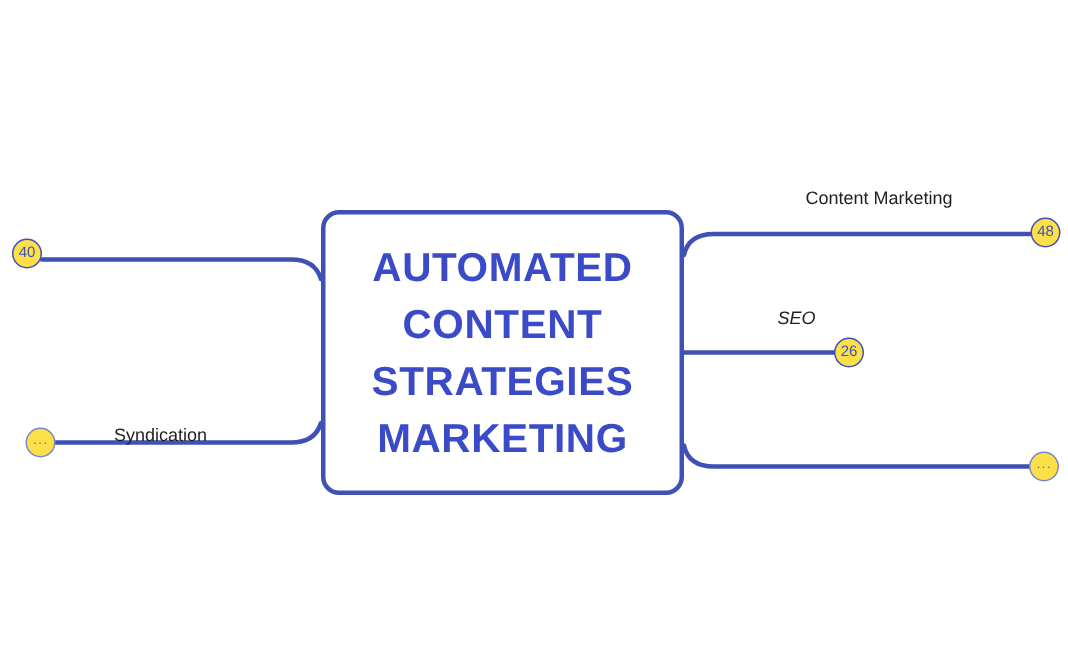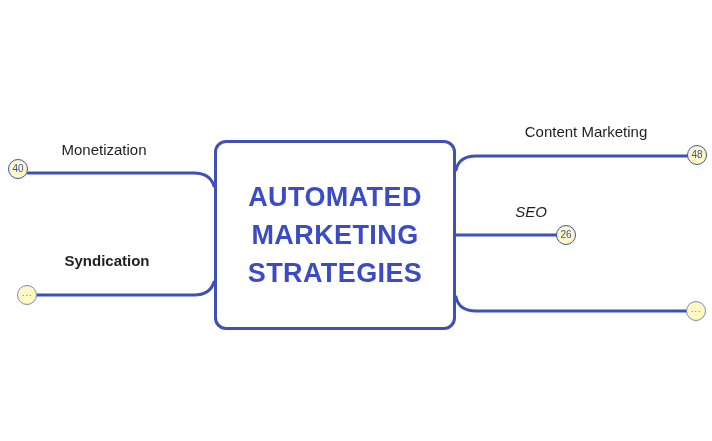--- a/index.html
+++ b/index.html
@@ -48,35 +48,35 @@
     font-size: 27px;
     font-weight: 700;
     line-height: 38px;
     letter-spacing: 0.4px;
     color: #3B4BC8;
     white-space: nowrap;
   }
   .branch-label {
     position: absolute;
     transform: translateX(-50%);
-    font-size: 15px;
+    font-size: 12px;
     line-height: 18px;
     color: #1F1F1F;
     white-space: nowrap;
     z-index: 3;
     cursor: pointer;
   }
   .badge {
     position: absolute;
     width: 20px;
     height: 20px;
     box-sizing: border-box;
     border: 1.5px solid #3F51B5;
     border-radius: 50%;
-    background: #fef9c3;
+    background: #fde047;
     color: #3F51B5;
     font-size: 10px;
     line-height: 10px;
     display: flex;
     align-items: center;
     justify-content: center;
     z-index: 3;
     cursor: pointer;
   }
   .badge.muted {
@@ -94,28 +94,28 @@
   <svg class="connectors" viewBox="0 0 712 441" xmlns="http://www.w3.org/2000/svg">
     <path d="M 28 173 H 194 Q 210 173 214 186"></path>
     <path d="M 37 295 H 194 Q 210 295 214 282"></path>
     <path d="M 456 170 Q 459 156 476 156 H 687"></path>
     <path d="M 456 235 H 571"></path>
     <path d="M 456 297 Q 459 311 476 311 H 686"></path>
   </svg>
 
   <div class="central-node">
     <div class="line">AUTOMATED</div>
+    <div class="line">CONTENT</div>
+    <div class="line">STRATEGIES</div>
     <div class="line">MARKETING</div>
-    <div class="line">STRATEGIES</div>
   </div>
 
-  <div class="branch-label" style="left:104px; top:141px;">Monetization</div>
   <div class="badge" style="left:8px; top:159px;">40</div>
 
-  <div class="branch-label" style="left:107px; top:252px;font-weight:bold;">Syndication</div>
+  <div class="branch-label" style="left:107px; top:281px;">Syndication</div>
   <div class="badge muted" style="left:17px; top:285px;">···</div>
 
   <div class="branch-label" style="left:586px; top:123px;">Content Marketing</div>
   <div class="badge" style="left:687px; top:145px;">48</div>
 
   <div class="branch-label" style="left:531px; top:203px;font-style:italic;">SEO</div>
   <div class="badge" style="left:556px; top:225px;">26</div>
 
   <div class="badge muted" style="left:686px; top:301px;">···</div>
 

